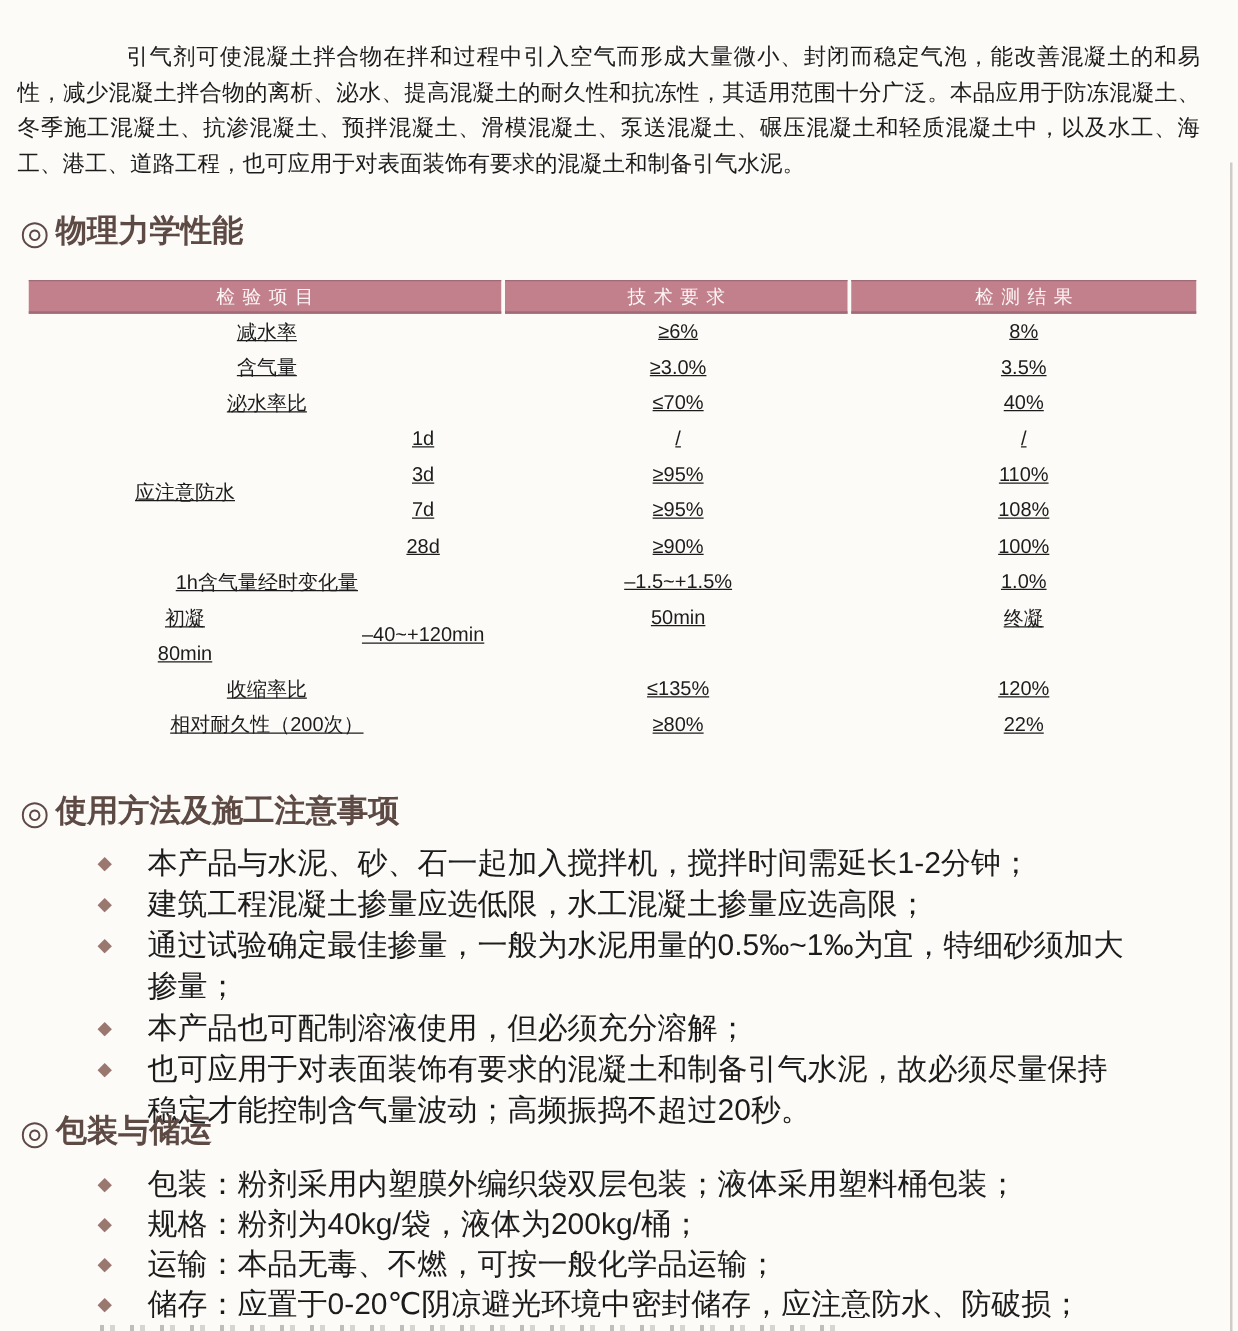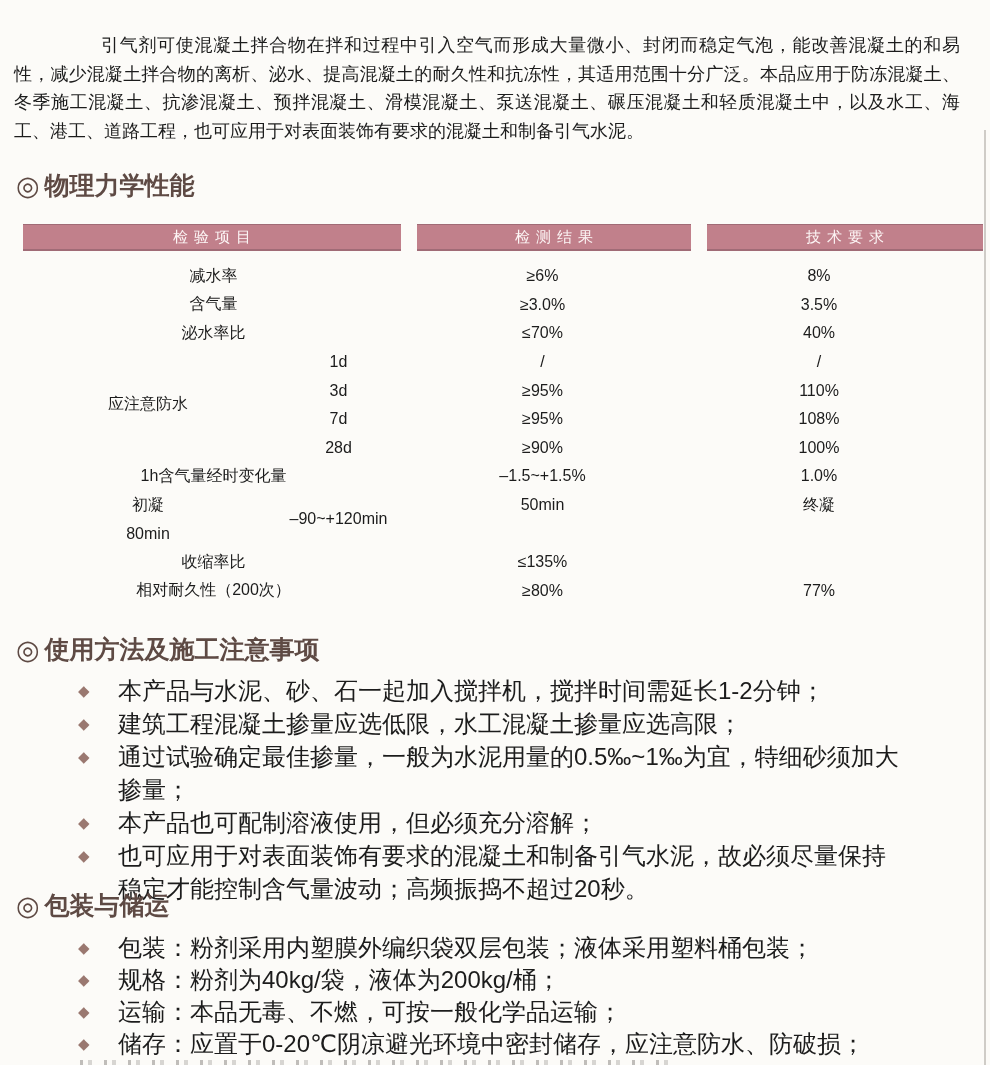--- a/index.html
+++ b/index.html
@@ -55,42 +55,43 @@
     top:1px;
   }
   
   .ptable{
     position:absolute;
     top:224px;left:23px;width:934px;
   }
   .thead{
     display:grid;
     grid-template-columns:378px 274px 276px;
-    column-gap:16px;
+    column-gap:3px;
   }
   .th{
     box-sizing:border-box;
     height:27px;
     background:var(--table_header_bg);
     border-top:1px solid var(--table_header_edge);
     border-bottom:2px solid var(--table_header_edge);
     color:#fdf6f6;
     font-size:15px;
     letter-spacing:6px;
     padding-left:6px;
     display:flex;
     align-items:center;
     justify-content:center;
   }
   .tbody{
     display:grid;
     grid-template-columns:250px 131px 277px 276px;
     grid-auto-rows:28.6px;
     font-size:16px;
-    margin-top:11px;
+    margin-top:1px;
+    text-decoration:underline;
   }
   .c{
     display:flex;
     align-items:center;
     justify-content:center;
     white-space:nowrap;
   }
   .c.item{grid-column:1 / 3;}
   .c.group{grid-column:1;}
   .span2{grid-row:span 2;}
@@ -147,22 +148,22 @@
   <p class="intro">引气剂可使混凝土拌合物在拌和过程中引入空气而形成大量微小、封闭而稳定气泡，能改善混凝土的和易性，减少混凝土拌合物的离析、泌水、提高混凝土的耐久性和抗冻性，其适用范围十分广泛。本品应用于防冻混凝土、冬季施工混凝土、抗渗混凝土、预拌混凝土、滑模混凝土、泵送混凝土、碾压混凝土和轻质混凝土中，以及水工、海工、港工、道路工程，也可应用于对表面装饰有要求的混凝土和制备引气水泥。</p>
 
   <div class="sec-title" style="top:169px">
     <span class="marker">◎</span>
     <span>物理力学性能</span>
   </div>
 
   <div class="ptable">
     <div class="thead">
       <div class="th">检验项目</div>
+      <div class="th">技术要求</div>
       <div class="th">检测结果</div>
-      <div class="th">技术要求</div>
     </div>
     <div class="tbody">
 
       <div class="c item">减水率</div>
       <div class="c">≥6%</div>
       <div class="c">8%</div>
 
       <div class="c item">含气量</div>
       <div class="c">≥3.0%</div>
       <div class="c">3.5%</div>
@@ -187,31 +188,32 @@
 
       <div class="c">28d</div>
       <div class="c">≥90%</div>
       <div class="c">100%</div>
 
       <div class="c item">1h含气量经时变化量</div>
       <div class="c">–1.5~+1.5%</div>
       <div class="c">1.0%</div>
 
       <div class="c">初凝</div>
-      <div class="c span2">–90~+120min</div>
+      <div class="c span2">–40~+120min</div>
       <div class="c">50min</div>
       <div class="c">终凝</div>
       <div class="c">80min</div>
 
       <div class="c item">收缩率比</div>
       <div class="c">≤135%</div>
+      <div class="c">120%</div>
 
       <div class="c item">相对耐久性（200次）</div>
       <div class="c">≥80%</div>
-      <div class="c">77%</div>
+      <div class="c">22%</div>
 
     </div>
   </div>
 
   <div class="sec-title" style="top:633px">
     <span class="marker">◎</span>
     <span>使用方法及施工注意事项</span>
   </div>
 
   <div class="bullets usage" style="top:674px">

